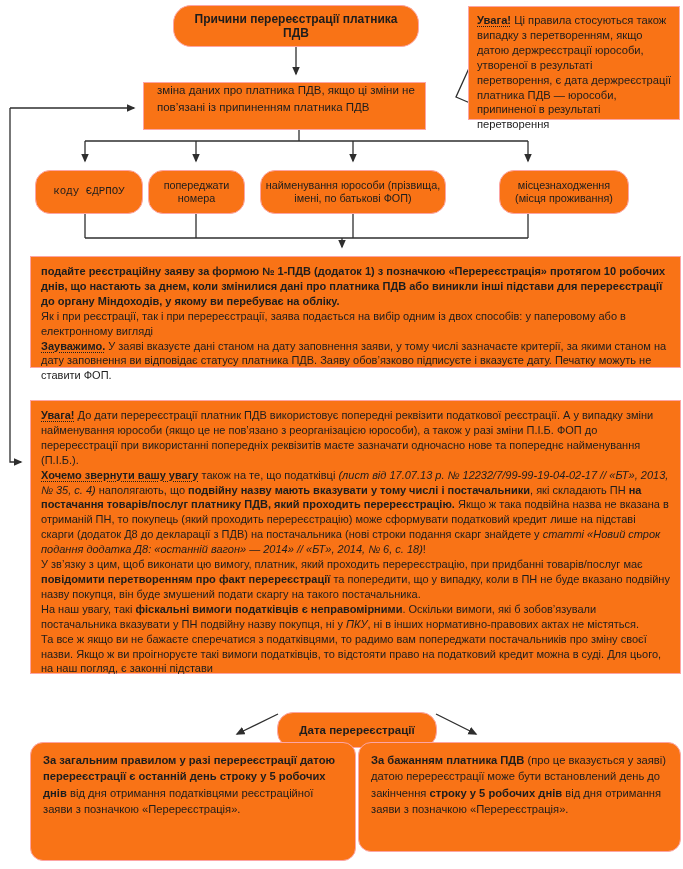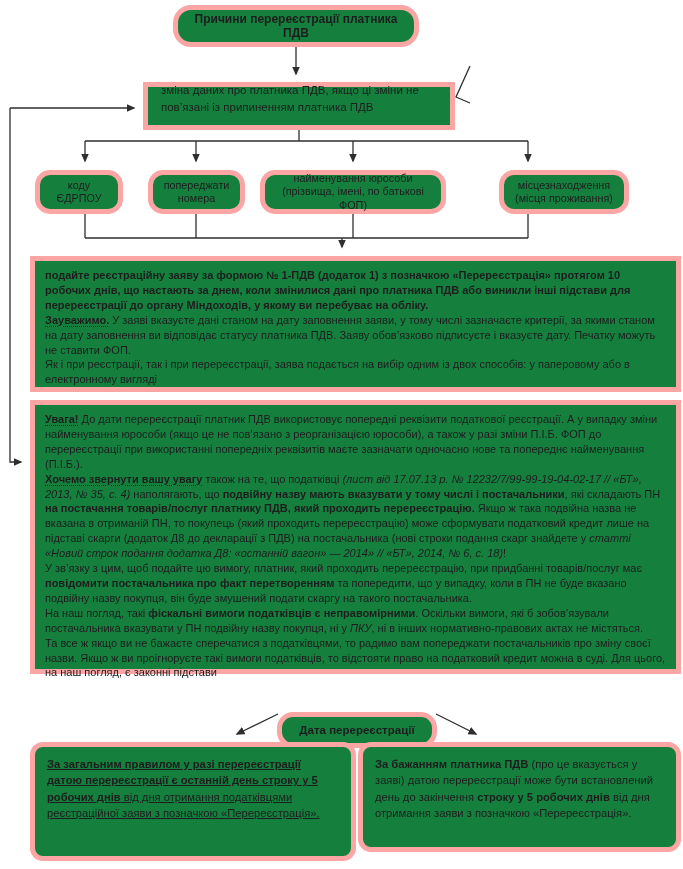--- a/index.html
+++ b/index.html
@@ -1,41 +1,41 @@
 <!DOCTYPE html>
 <html><head>
 <meta charset="utf-8">
 <style>
   html,body{margin:0;padding:0;background:#ffffff;}
   .canvas{
     position:relative;width:683px;height:869px;background:#ffffff;
     font-family:"Liberation Sans","DejaVu Sans",sans-serif;
     color:#1d1d1d;overflow:hidden;
   }
-  .box{position:absolute;border:5px solid #fca5a5;background:#15803d;box-sizing:border-box;}
+  .box{position:absolute;border:1px solid #fca5a5;background:#f97316;box-sizing:border-box;}
   .center{display:flex;align-items:center;justify-content:center;text-align:center;}
   .b{font-weight:bold;}
   .i{font-style:italic;}
   .u{text-decoration:underline dotted;text-decoration-thickness:1px;text-underline-offset:2px;}
   p{margin:0;padding:0;}
 
   .title-node{left:173px;top:5px;width:246px;height:42px;border-radius:18px;font-size:12px;font-weight:bold;padding:0 14px;}
   .note-node{left:468px;top:6px;width:212px;height:114px;font-size:11.2px;line-height:14.9px;padding:6px 8px;}
-  .change-node{left:143px;top:82px;width:312px;height:48px;font-size:11.5px;line-height:17px;display:flex;align-items:center;padding:0 10px 14px 13px;}
+  .change-node{left:143px;top:82px;width:283px;height:48px;font-size:11.5px;line-height:17px;display:flex;align-items:center;padding:0 10px 14px 13px;}
   .opt{top:170px;height:44px;border-radius:15px;font-size:10.8px;line-height:13.5px;padding:2px 4px;}
-  .opt1{left:35px;width:88px;}
+  .opt1{left:35px;width:108px;font-family:Liberation Mono, monospace;}
   .opt2{left:148px;width:97px;}
   .opt3{left:260px;width:186px;}
   .opt4{left:463px;width:130px;margin-left:36px;}
   .bigbox{left:30px;width:651px;font-size:11px;line-height:14.9px;padding:7px 10px;}
-  .proc{top:256px;height:136px;}
+  .proc{top:256px;height:112px;}
   .warn{top:400px;height:274px;}
   .date-node{left:277px;top:712px;width:160px;height:36px;border-radius:16px;font-size:11.5px;font-weight:bold;}
   .dbox{top:742px;border-radius:13px;font-size:11.2px;line-height:16.4px;padding:9px 12px;}
-  .dleft{left:30px;width:326px;height:119px;text-decoration:underline;}
+  .dleft{left:30px;width:326px;height:119px;}
   .dright{left:358px;width:323px;height:110px;}
 
   .connectors{position:absolute;left:0;top:0;width:683px;height:869px;pointer-events:none;}
   .connectors path{stroke:#2e2e2e;stroke-width:1.3;fill:none;}
   .connectors .arrhead{fill:#2e2e2e;stroke:none;}
 </style>
 </head>
 <body>
 
 <div class="canvas">
@@ -69,49 +69,52 @@
     <path d="M 342,238 L 342,247" marker-end="url(#arr)"></path>
 
     <path d="M 278,714 L 237,734" marker-end="url(#arr)"></path>
     <path d="M 436,714 L 476,734" marker-end="url(#arr)"></path>
   </svg>
 
   <div class="box center title-node">
     <span>Причини перереєстрації платника ПДВ</span>
   </div>
 
+  <div class="box note-node">
+    <p><span class="b u">Увага!</span><span> Ці правила стосуються також випадку з перетворенням, якщо датою держреєстрації юрособи, утвореної в результаті перетворення, є дата держреєстрації платника ПДВ — юрособи, припиненої в результаті перетворення</span></p>
+  </div>
 
   <div class="box change-node">
     <span>зміна даних про платника ПДВ, якщо ці зміни не пов’язані із припиненням платника ПДВ</span>
   </div>
 
   <div class="box center opt opt1">
     <span>коду ЄДРПОУ</span>
   </div>
   <div class="box center opt opt2">
     <span>попереджати номера</span>
   </div>
   <div class="box center opt opt3">
     <span>найменування юрособи (прізвища, імені, по батькові ФОП)</span>
   </div>
   <div class="box center opt opt4">
     <span>місцезнаходження (місця проживання)</span>
   </div>
 
   <div class="box bigbox proc">
     <p><span class="b">подайте реєстраційну заяву за формою № 1-ПДВ (додаток 1) з позначкою «Перереєстрація» протягом 10 робочих днів, що настають за днем, коли змінилися дані про платника ПДВ або виникли інші підстави для перереєстрації до органу Міндоходів, у якому ви перебуває на обліку.</span></p>
+    <p><span>Як і при реєстрації, так і при перереєстрації, заява подається на вибір одним із двох способів: у паперовому або в електронному вигляді</span></p>
     <p><span class="b u">Зауважимо.</span><span> У заяві вказуєте дані станом на дату заповнення заяви, у тому числі зазначаєте критерії, за якими станом на дату заповнення ви відповідає статусу платника ПДВ. Заяву обов’язково підписуєте і вказуєте дату. Печатку можуть не ставити ФОП.</span></p>
-    <p><span>Як і при реєстрації, так і при перереєстрації, заява подається на вибір одним із двох способів: у паперовому або в електронному вигляді</span></p>
   </div>
 
   <div class="box bigbox warn">
     <p><span class="b u">Увага!</span><span> До дати перереєстрації платник ПДВ використовує попередні реквізити податкової реєстрації. А у випадку зміни найменування юрособи (якщо це не пов’язано з реорганізацією юрособи), а також у разі зміни П.І.Б. ФОП до перереєстрації при використанні попередніх реквізитів маєте зазначати одночасно нове та попереднє найменування (П.І.Б.).</span></p>
     <p><span class="b u">Хочемо звернути вашу увагу</span><span> також на те, що податківці </span><span class="i">(лист від 17.07.13 р. № 12232/7/99-99-19-04-02-17 // «БТ», 2013, № 35, с. 4)</span><span> наполягають, що </span><span class="b">подвійну назву мають вказувати у тому числі і постачальники</span><span>, які складають ПН </span><span class="b">на постачання товарів/послуг платнику ПДВ, який проходить перереєстрацію.</span><span> Якщо ж така подвійна назва не вказана в отриманій ПН, то покупець (який проходить перереєстрацію) може сформувати податковий кредит лише на підставі скарги (додаток Д8 до декларації з ПДВ) на постачальника (нові строки подання скарг знайдете у </span><span class="i">статті «Новий строк подання додатка Д8: «останній вагон» — 2014» // «БТ», 2014, № 6, с. 18)</span><span>!</span></p>
-    <p><span>У зв’язку з цим, щоб подайте цю вимогу, платник, який проходить перереєстрацію, при придбанні товарів/послуг має </span><span class="b">повідомити постачальника про факт перетворенням</span><span> та попередити, що у випадку, коли в ПН не буде вказано подвійну назву покупця, він буде змушений подати скаргу на такого постачальника.</span></p>
-    <p><span>На наш погляд, такі </span><span class="b">фіскальні вимоги податківців є неправомірними</span><span>. Оскільки вимоги, які б зобов’язували постачальника вказувати у ПН подвійну назву покупця, ні у </span><span class="i">ПКУ</span><span>, ні в інших нормативно-правових актах не містяться.</span></p>
+    <p><span>У зв’язку з цим, щоб виконати цю вимогу, платник, який проходить перереєстрацію, при придбанні товарів/послуг має </span><span class="b">повідомити перетворенням про факт перереєстрації</span><span> та попередити, що у випадку, коли в ПН не буде вказано подвійну назву покупця, він буде змушений подати скаргу на такого постачальника.</span></p>
+    <p><span>На наш увагу, такі </span><span class="b">фіскальні вимоги податківців є неправомірними</span><span>. Оскільки вимоги, які б зобов’язували постачальника вказувати у ПН подвійну назву покупця, ні у </span><span class="i">ПКУ</span><span>, ні в інших нормативно-правових актах не містяться.</span></p>
     <p><span>Та все ж якщо ви не бажаєте сперечатися з податківцями, то радимо вам попереджати постачальників про зміну своєї назви. Якщо ж ви проігноруєте такі вимоги податківців, то відстояти право на податковий кредит можна в суді. Для цього, на наш погляд, є законні підстави</span></p>
   </div>
 
   <div class="box center date-node">
     <span>Дата перереєстрації</span>
   </div>
 
   <div class="box dbox dleft">
     <p><span class="b">За загальним правилом у разі перереєстрації датою перереєстрації є останній день строку у 5 робочих днів</span><span> від дня отримання податківцями реєстраційної заяви з позначкою «Перереєстрація».</span></p>
   </div>

